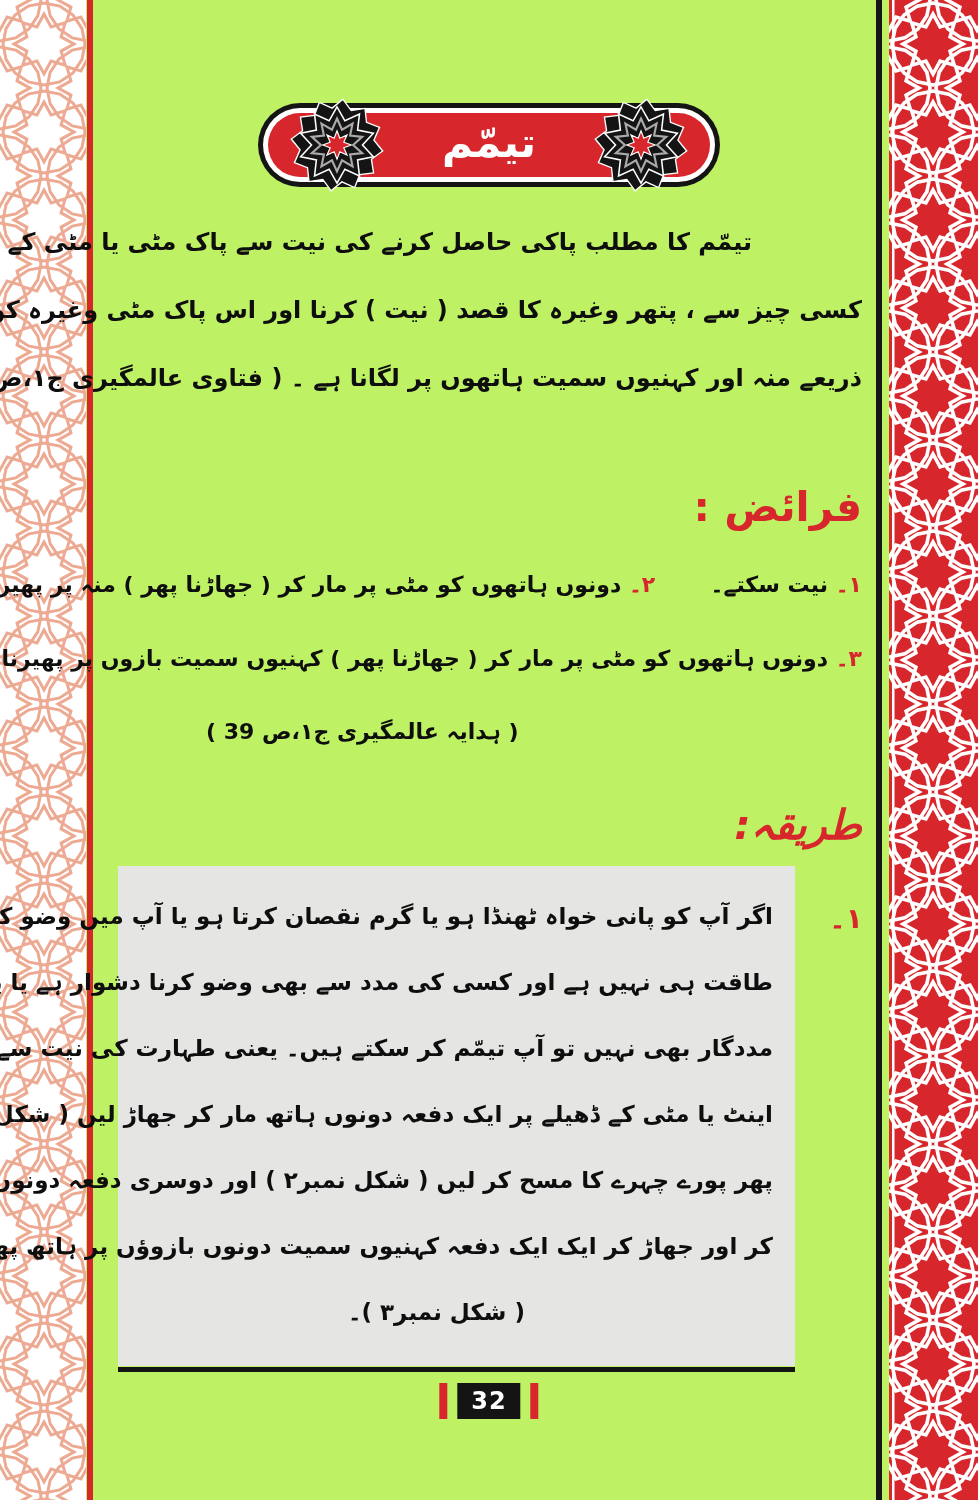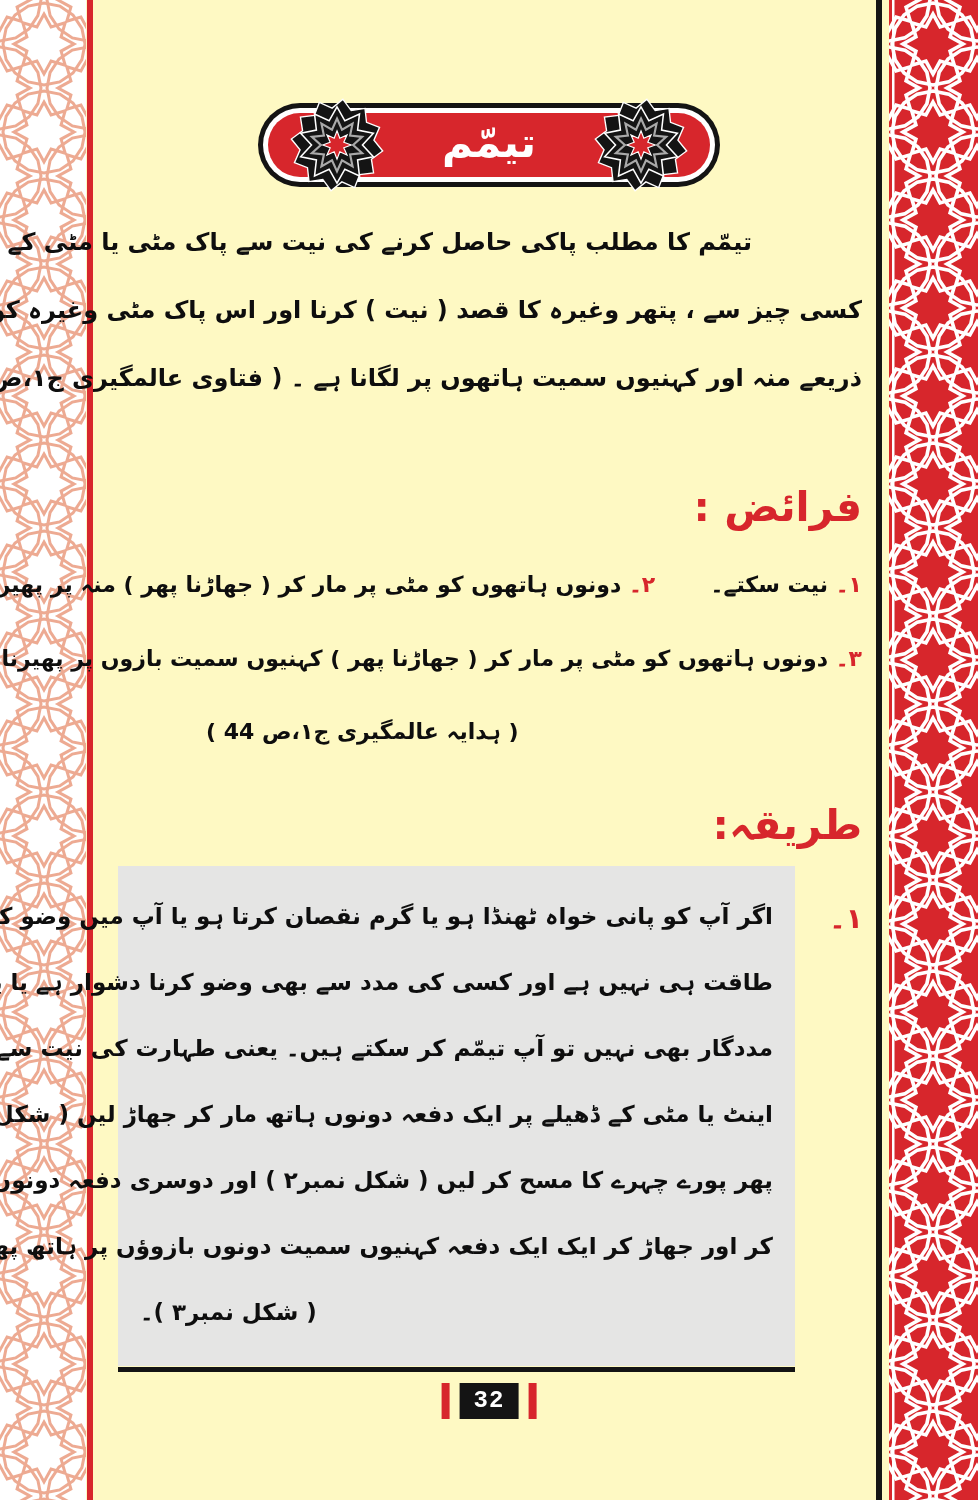--- a/index.html
+++ b/index.html
@@ -1,17 +1,17 @@
 <!DOCTYPE html>
 <html lang="ur" dir="rtl"><head>
 <meta charset="utf-8">
 <style>
   html,body{margin:0;padding:0;background:#ffffff;}
   .page{
-    position:relative;width:978px;height:1500px;background:#fef9c3;
+    position:relative;width:978px;height:1500px;background:#bef264;
     overflow:hidden;direction:rtl;
     font-family:"DejaVu Sans",sans-serif;
   }
   
   .border-svg{position:absolute;top:0;height:1500px;display:block;}
   .left-band{left:0;width:86px;}
   .right-band{right:0;width:89px;}
   .vline{position:absolute;top:0;bottom:0;}
   .red-line-left{left:87px;width:6px;}
   .black-line-right{right:96px;width:6px;background:#151515;}
@@ -28,38 +28,38 @@
   
   .content{position:absolute;left:110px;width:752px;color:#0e0e0e;font-weight:bold;}
   .uline{direction:rtl;white-space:nowrap;}
   .intro{top:208px;font-size:24px;}
   .intro .uline{line-height:68px;text-align:right;}
   .intro .first{padding-left:0;padding-right:110px;}
   .intro .last{text-align:center;padding-right:0;}
   .heading{position:absolute;left:110px;width:752px;text-align:right;
     font-size:41px;font-weight:bold;line-height:70px;}
   .h-faraiz{top:472px;}
-  .h-tariqa{top:790px;}
+  .h-tariqa{top:790px;font-style:italic;}
   .red{color:#d7262c;}
   .faraiz{top:548px;font-size:22px;}
   .faraiz .row{line-height:74px;text-align:right;}
   .faraiz .gap{display:inline-block;width:40px;}
   .faraiz .ref{text-align:left;padding-left:96px;line-height:72px;}
   .num{color:#d7262c;font-weight:bold;}
   .graybox{position:absolute;top:866px;left:118px;width:677px;height:500px;
     background:#e5e5e4;box-sizing:border-box;padding:17px 22px;
     font-size:23px;font-weight:bold;color:#0e0e0e;}
   .graybox .uline{line-height:66px;text-align:right;}
-  .graybox .last{text-align:left;padding-left:0;padding-right:40px;}
+  .graybox .last{text-align:center;padding-left:0;padding-right:40px;}
   .item-marker{position:absolute;top:886px;left:828px;width:36px;
     font-size:28px;line-height:66px;text-align:center;font-weight:bold;}
   .bottom-rule{position:absolute;top:1367px;left:118px;width:677px;height:5px;background:#141414;}
   
   .badge{position:absolute;top:1383px;left:50%;transform:translateX(-50%);
-    display:flex;flex-direction:row;align-items:center;gap:10px;direction:ltr;font-family:Liberation Mono, monospace;}
+    display:flex;flex-direction:row;align-items:center;gap:10px;direction:ltr;}
   .badge .bar{width:8px;height:36px;}
   .badge .box{background:#141414;color:#ffffff;font-size:24px;font-weight:bold;
     padding:4px 14px;line-height:28px;letter-spacing:1px;}
 </style>
 </head>
 <body>
 
 <div class="page">
 
   <svg class="border-svg left-band" id="left-border" viewBox="0 0 86 1500">
@@ -134,21 +134,21 @@
       <span class="num">۱۔</span>
       <span>نیت سکتے۔</span>
       <span class="gap"></span>
       <span class="num">۲۔</span>
       <span>دونوں ہاتھوں کو مٹی پر مار کر ( جھاڑنا پھر ) منہ پر پھیرنا۔</span>
     </div>
     <div class="uline row">
       <span class="num">۳۔</span>
       <span>دونوں ہاتھوں کو مٹی پر مار کر ( جھاڑنا پھر ) کہنیوں سمیت بازوں پر پھیرنا۔</span>
     </div>
-    <div class="uline ref">( ہدایہ عالمگیری ج۱،ص 44 )</div>
+    <div class="uline ref">( ہدایہ عالمگیری ج۱،ص 39 )</div>
   </div>
 
   <div class="heading h-tariqa red" style="color: rgb(215, 38, 44);">طریقہ:</div>
 
   <div class="item-marker red" style="color: rgb(215, 38, 44);">۱۔</div>
 
   <div class="graybox">
     <div class="uline">اگر آپ کو پانی خواہ ٹھنڈا ہو یا گرم نقصان کرتا ہو یا آپ میں وضو کرنے کی</div>
     <div class="uline">طاقت ہی نہیں ہے اور کسی کی مدد سے بھی وضو کرنا دشوار ہے یا یہ کہ کوئی</div>
     <div class="uline">مددگار بھی نہیں تو آپ تیمّم کر سکتے ہیں۔ یعنی طہارت کی نیت سے کسی پتھر یا</div>

